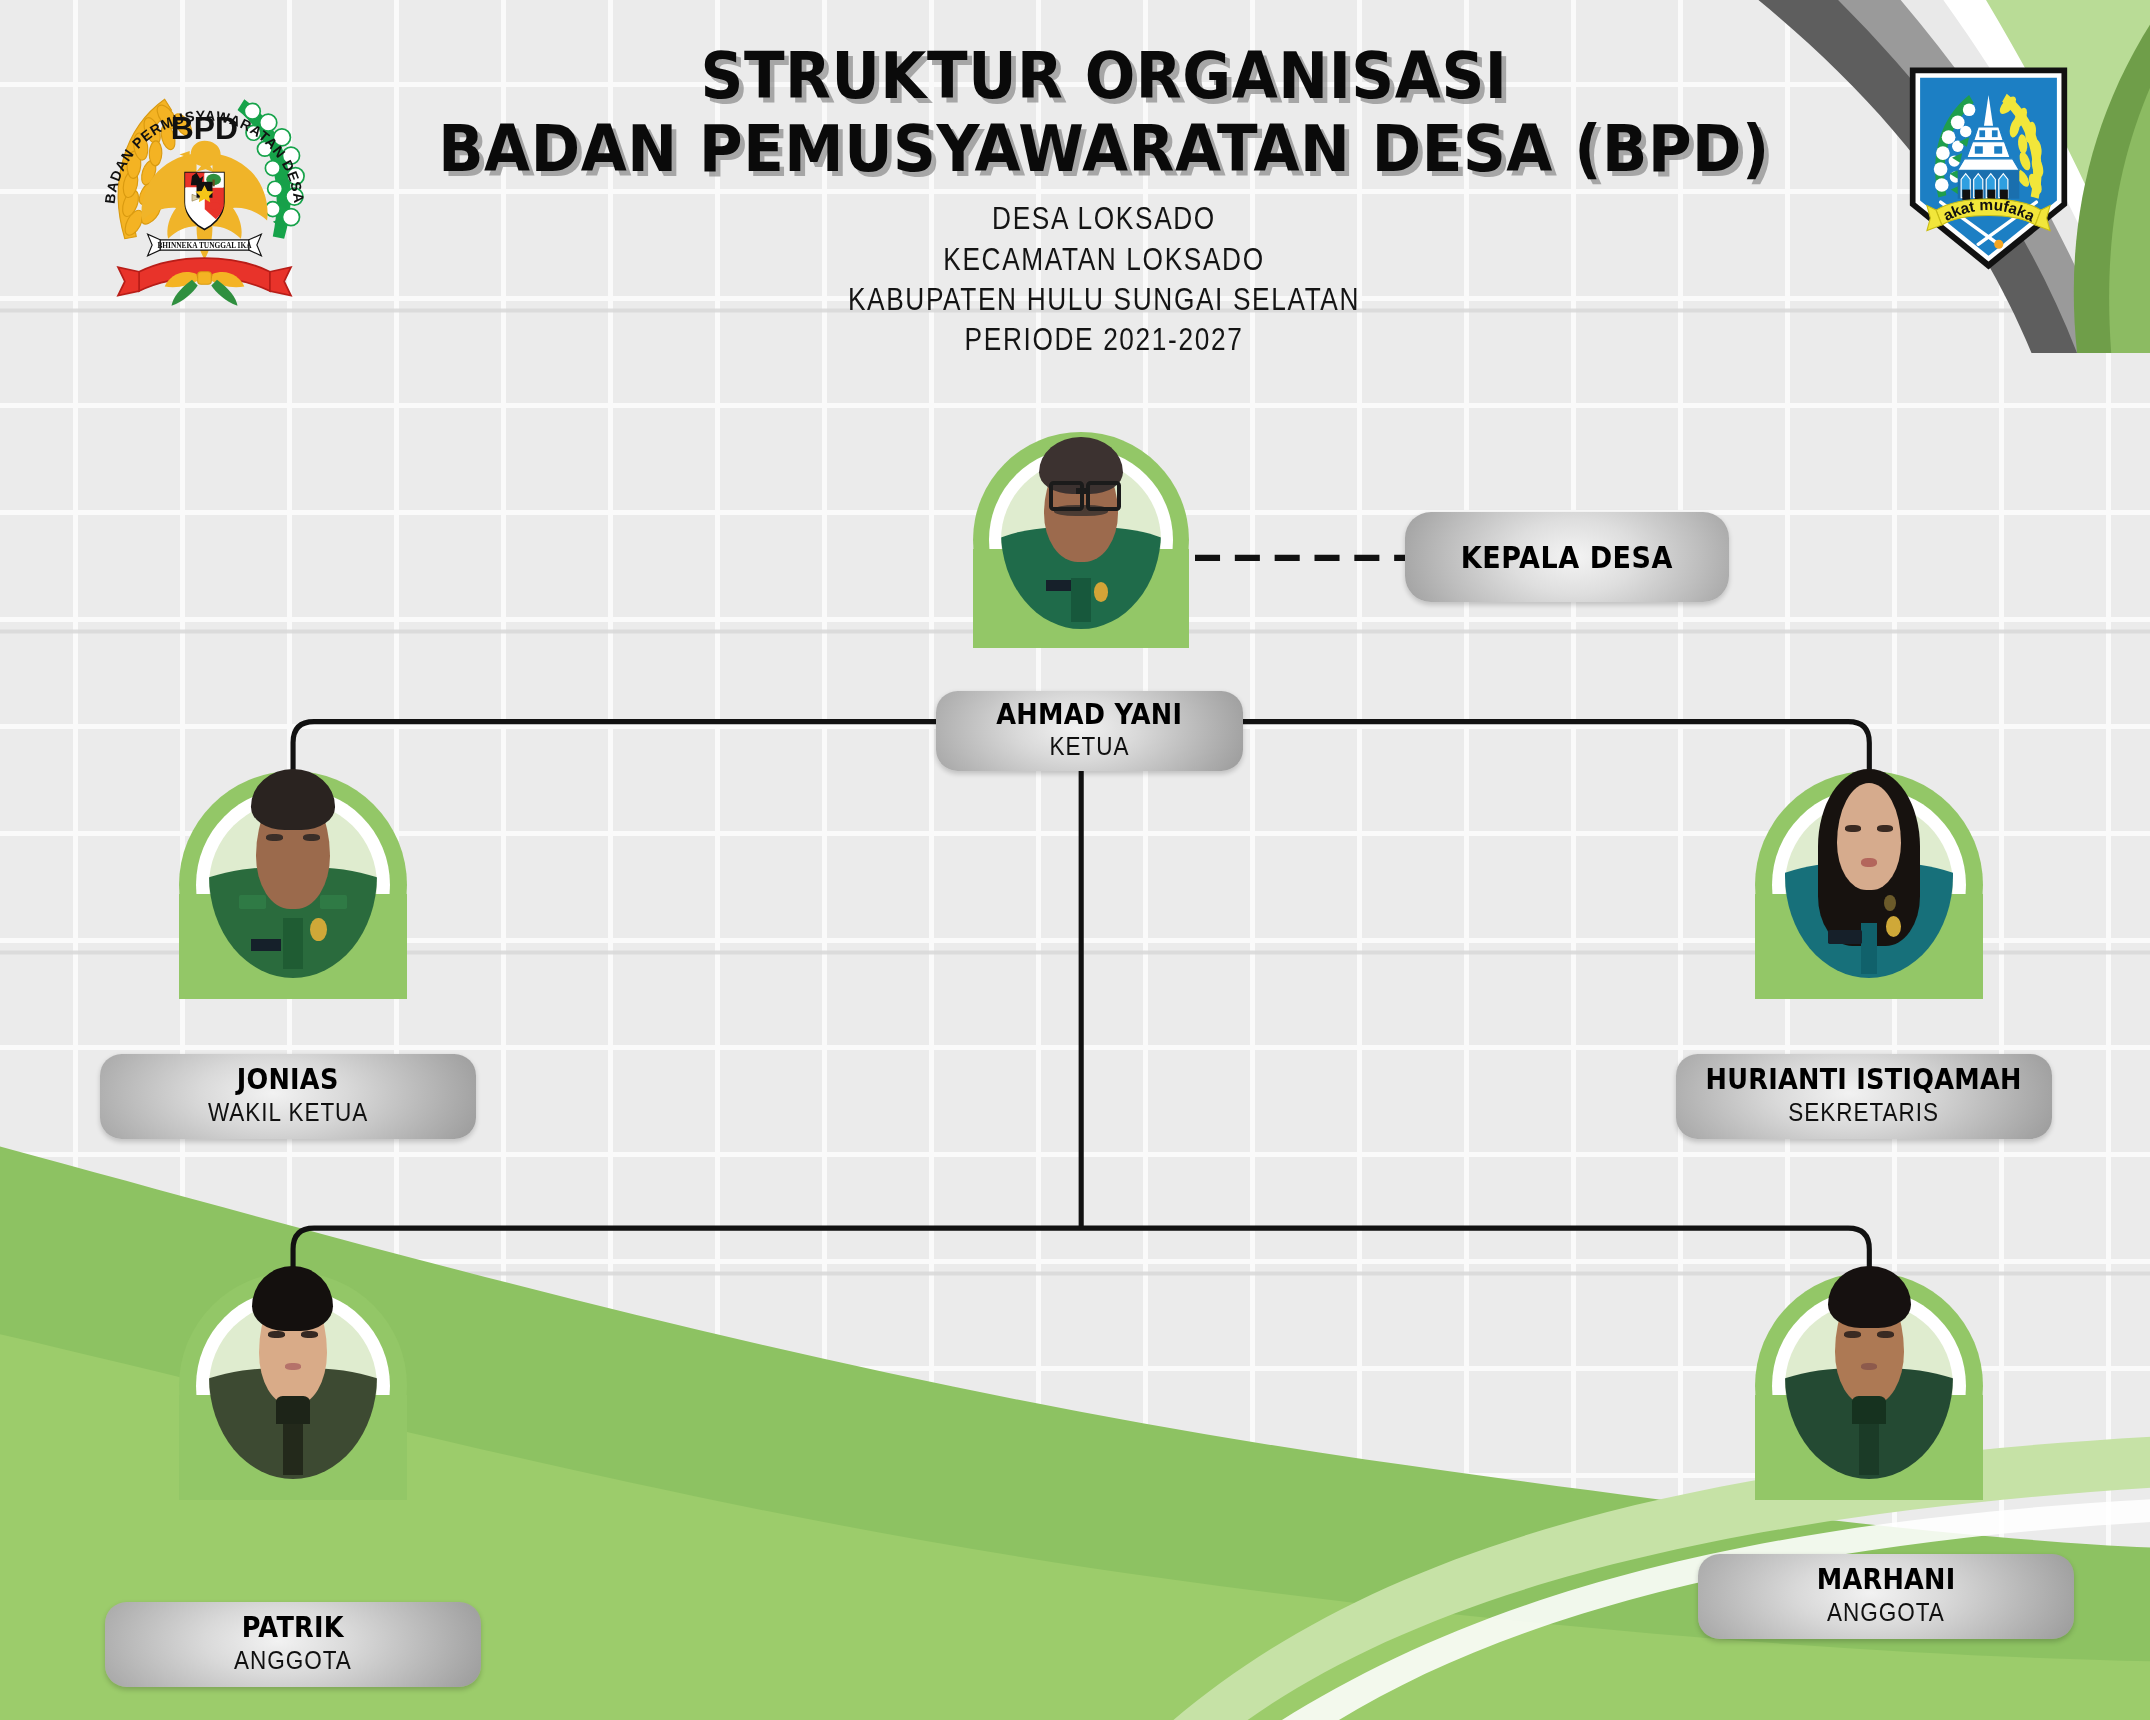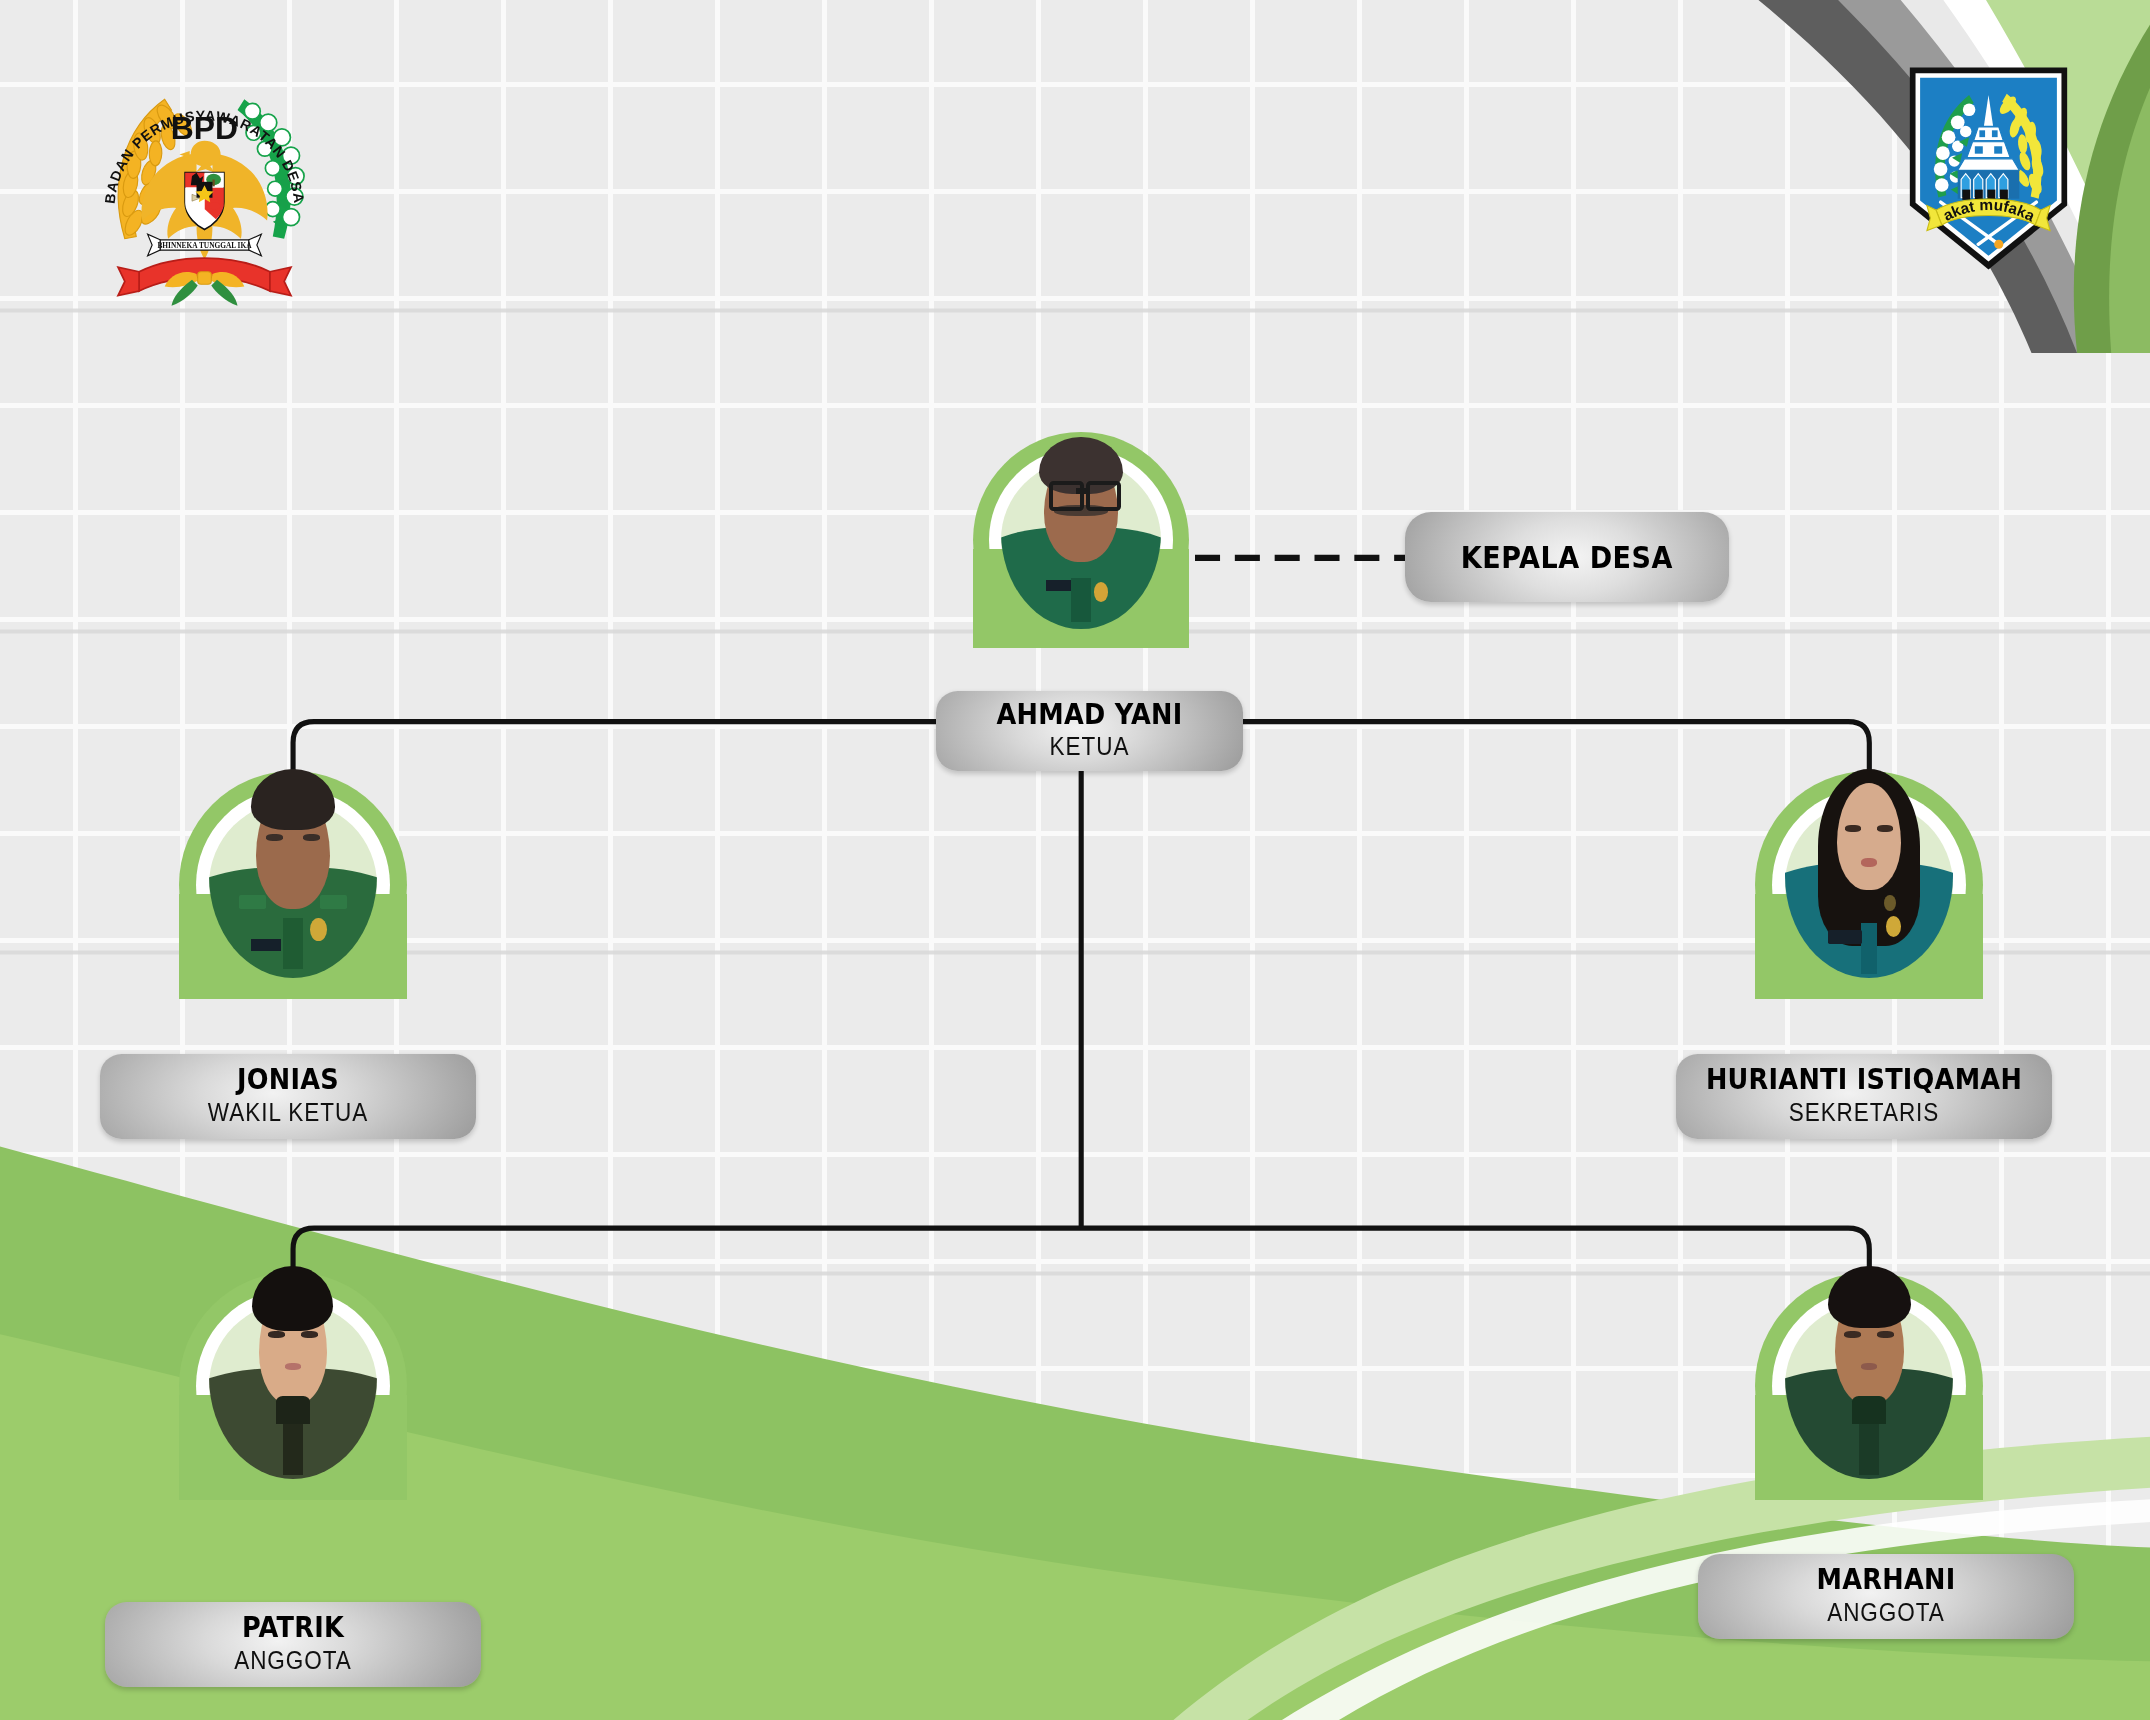--- a/index.html
+++ b/index.html
@@ -96,21 +96,21 @@
   .pr-hair{border-radius:50% 50% 40% 40%/62% 62% 38% 38%;}
   .pr-body{border-radius:44% 44% 0 0/30% 30% 0 0;}
   .pr-glasses{border:4px solid #1b1b1b;border-radius:4.6px;}
 
   .plate{
     position:absolute;
     border-radius:21.6px;
     background:
       radial-gradient(ellipse 58% 120% at 46% 46%,#f2f2f2 0%,#d9d9d9 34%,#bcbcbc 66%,#9d9d9d 100%);
     box-shadow:0 2.8px 5.7px rgba(0,0,0,.18);
-    display:flex;flex-direction:column;justify-content:center;
+    display:flex;flex-direction:column;align-items:center;justify-content:center;
     text-align:center;
   }
   .plate .pname{
     font-family:"DejaVu Sans",sans-serif;
     font-weight:bold;color:#000;
     font-size:28.4px;letter-spacing:0.3px;
     transform:scaleX(.9);
     white-space:nowrap;line-height:1.04;
   }
   .plate .prole{
@@ -331,20 +331,30 @@
       <path d="M58 258 C100 232 200 232 242 258 L232 284 C196 262 104 262 68 284 Z" fill="#f2e63a" stroke="#c9bd14" stroke-width="2"></path>
       <path d="M58 258 L42 250 L48 272 L42 294 L68 284 Z" fill="#f2e63a" stroke="#c9bd14" stroke-width="2"></path>
       <path d="M242 258 L258 250 L252 272 L258 294 L232 284 Z" fill="#f2e63a" stroke="#c9bd14" stroke-width="2"></path>
       <path id="rmArc" d="M 76 278 Q 150 238 224 278" fill="none"></path>
       <text font-family="Liberation Sans, sans-serif" font-size="27" font-weight="bold" fill="#111">
         <textPath href="#rmArc" startOffset="50%" text-anchor="middle">rakat mufakat</textPath>
       </text>
     </g>
   </svg>
 
+  <div id="titleblock">
+    <div class="title-line">STRUKTUR ORGANISASI</div>
+    <div class="title-line">BADAN PEMUSYAWARATAN DESA (BPD)</div>
+    <div id="subblock">
+      <div class="sub-line">DESA LOKSADO</div>
+      <div class="sub-line">KECAMATAN LOKSADO</div>
+      <div class="sub-line">KABUPATEN HULU SUNGAI SELATAN</div>
+      <div class="sub-line">PERIODE 2021-2027</div>
+    </div>
+  </div>
 </div>
 
 <svg id="wires" viewBox="0 0 3780 3024">
 
   <line x1="2100" y1="980" x2="2470" y2="980" stroke="#111" stroke-width="11" stroke-dasharray="44 26"></line>
 
   <line x1="1900" y1="1340" x2="1900" y2="2155" stroke="#111" stroke-width="9"></line>
 
   <path d="M515 1560 L515 1305 Q515 1268 552 1268 L3248 1268 Q3285 1268 3285 1305 L3285 1560" fill="none" stroke="#111" stroke-width="9"></path>
 

